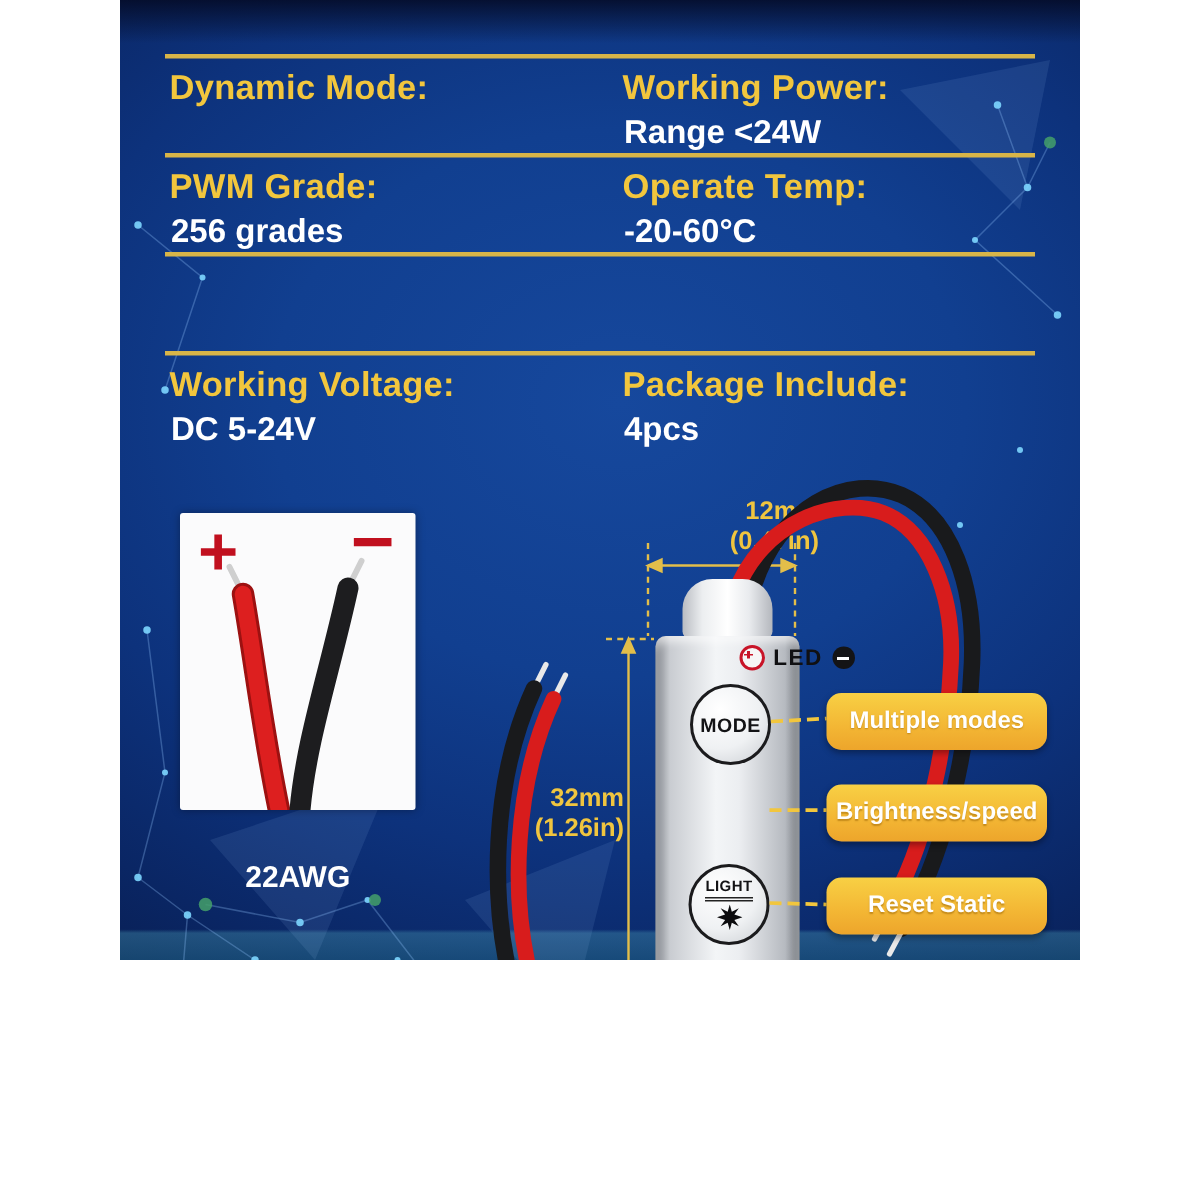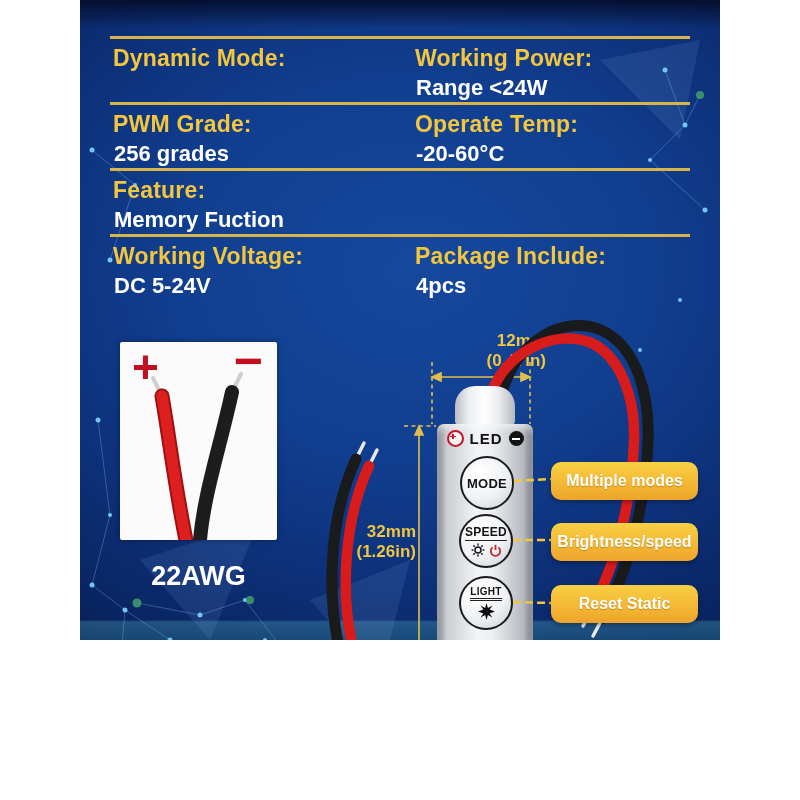--- a/index.html
+++ b/index.html
@@ -16,36 +16,36 @@
   
   .spec-table{position:absolute;left:30px;top:36px;width:580px;z-index:2;}
   .spec-row{box-sizing:border-box;height:66px;border-top:3px solid #d8b548;display:grid;grid-template-columns:302px 1fr;padding-top:4px;}
   .spec-cell .lbl{color:#f2c63d;font-size:23px;font-weight:700;line-height:30px;padding-left:3px;letter-spacing:.2px;}
   .spec-cell .val{color:#ffffff;font-size:22px;font-weight:700;line-height:29px;padding-left:4px;}
 
   
   .wirebox{position:absolute;left:40px;top:342px;width:157px;height:198px;background:#fbfbfc;border-radius:2px;z-index:2;box-shadow:0 0 6px rgba(0,0,0,.35);}
   .wirebox .plus{position:absolute;left:12px;top:2px;color:#c1101f;font-size:46px;font-weight:700;line-height:46px;}
   .wirebox .minus{position:absolute;right:14px;top:-6px;color:#c1101f;font-size:50px;font-weight:700;line-height:50px;}
-  .awg-caption{position:absolute;left:40px;top:561px;width:157px;text-align:center;color:#ffffff;font-size:27px;font-weight:700;z-index:2;}
+  .awg-caption{position:absolute;left:40px;top:574px;width:157px;text-align:center;color:#ffffff;font-size:20px;font-weight:700;z-index:2;}
 
   
   .dim{position:absolute;color:#f0c53f;font-weight:700;font-size:17px;line-height:20px;z-index:3;}
   .dim-w{left:368px;top:331px;width:98px;text-align:right;}
   .dim-h{left:272px;top:522px;width:64px;text-align:right;}
 
   
   .device{position:absolute;inset:0;z-index:5;}
   .cap{position:absolute;left:375px;width:60px;background:linear-gradient(90deg,#b9bcc2 0%,#eceef0 22%,#ffffff 50%,#e9ebee 74%,#b4b7bd 100%);}
   .cap-top{top:386px;height:40px;border-radius:20px 20px 5px 5px;}
   .cap-bottom{top:671px;height:37px;border-radius:5px 5px 16px 16px;box-shadow:0 5px 9px rgba(0,0,0,.45);}
   .dev-body{position:absolute;left:357px;top:424px;width:96px;height:248px;border-radius:7px;
     background:linear-gradient(90deg,#82868c 0%,#c9ccd1 10%,#f3f5f7 42%,#eceef1 58%,#b6bac0 90%,#75797f 100%);
     box-shadow:inset 0 4px 6px rgba(255,255,255,.6), inset 0 -4px 6px rgba(60,64,70,.45);}
-  .band{position:absolute;left:357px;width:96px;display:flex;align-items:center;justify-content:center;gap:6px;z-index:6;}
+  .band{position:absolute;left:357px;width:96px;display:flex;align-items:center;justify-content:center;gap:6px;z-index:6;padding-left:46px;}
   .band-top{top:430px;}
   .band-bottom{top:641px;gap:5px;}
   .band .txt{font-size:15px;font-weight:800;letter-spacing:1px;color:#101012;}
   .band .volt{font-size:13.5px;font-weight:800;letter-spacing:.4px;color:#d32420;margin-top:32px;}
   .icon-plus{width:13px;height:13px;border:2px solid #c81428;border-radius:50%;position:relative;background:#f6f6f6;flex:0 0 auto;}
   .icon-plus::before{content:"";position:absolute;left:1.6px;top:3.6px;width:5.8px;height:1.8px;background:#c81428;}
   .icon-plus::after{content:"";position:absolute;left:3.6px;top:1.6px;width:1.8px;height:5.8px;background:#c81428;}
   .icon-minus{width:15px;height:15px;background:#141416;border-radius:50%;position:relative;flex:0 0 auto;}
   .icon-minus::before{content:"";position:absolute;left:3.5px;top:6.5px;width:8px;height:2px;background:#ffffff;}
 
@@ -176,24 +176,20 @@
       <div class="spec-cell">
         <div class="lbl">PWM Grade:</div>
         <div class="val">256 grades</div>
       </div>
       <div class="spec-cell">
         <div class="lbl">Operate Temp:</div>
         <div class="val">-20-60°C</div>
       </div>
     </div>
     <div class="spec-row">
-      <div class="spec-cell">
-        <div class="lbl">Feature:</div>
-        <div class="val">Memory Fuction</div>
-      </div>
     </div>
     <div class="spec-row">
       <div class="spec-cell">
         <div class="lbl">Working Voltage:</div>
         <div class="val">DC 5-24V</div>
       </div>
       <div class="spec-cell">
         <div class="lbl">Package Include:</div>
         <div class="val">4pcs</div>
       </div>
@@ -254,42 +250,20 @@
 
     <div class="band band-top">
       <span class="icon-plus"></span>
       <span class="txt">LED</span>
       <span class="icon-minus"></span>
     </div>
 
     <div class="dev-btn btn-mode">
       <span class="btn-label">MODE</span>
     </div>
-    <div class="dev-btn btn-speed">
-      <span class="btn-label">SPEED</span>
-      <span class="btn-icons">
-        <svg width="14" height="14">
-          <g stroke="#151517" stroke-width="1.5" fill="none">
-            <circle cx="7" cy="7" r="3"></circle>
-            <line x1="7" y1="0.6" x2="7" y2="2.4"></line>
-              <line x1="7" y1="11.6" x2="7" y2="13.4"></line>
-            <line x1="0.6" y1="7" x2="2.4" y2="7"></line>
-              <line x1="11.6" y1="7" x2="13.4" y2="7"></line>
-            <line x1="2.4" y1="2.4" x2="3.7" y2="3.7"></line>
-              <line x1="10.3" y1="10.3" x2="11.6" y2="11.6"></line>
-            <line x1="2.4" y1="11.6" x2="3.7" y2="10.3"></line>
-              <line x1="10.3" y1="3.7" x2="11.6" y2="2.4"></line>
-          </g>
-        </svg>
-        <svg width="13" height="13">
-          <path d="M3.6 3.4 A4.7 4.7 0 1 0 9.4 3.4" fill="none" stroke="#c22a2a" stroke-width="1.8"></path>
-          <line x1="6.5" y1="0.8" x2="6.5" y2="6" stroke="#c22a2a" stroke-width="1.8"></line>
-        </svg>
-      </span>
-    </div>
     <div class="dev-btn btn-light">
       <span class="btn-label">LIGHT</span>
       <svg width="17" height="17" viewBox="0 0 16 16">
         <path d="M8 0L9.3 4.6L13.7 2.3L10.9 6.2L16 8L10.9 9.8L13.7 13.7L9.3 11.4L8 16L6.7 11.4L2.3 13.7L5.1 9.8L0 8L5.1 6.2L2.3 2.3L6.7 4.6Z" fill="#0c0c0e"></path>
       </svg>
     </div>
 
     <div class="band band-bottom">
       <span class="icon-plus"></span>
       <span class="volt">5-24V</span>

